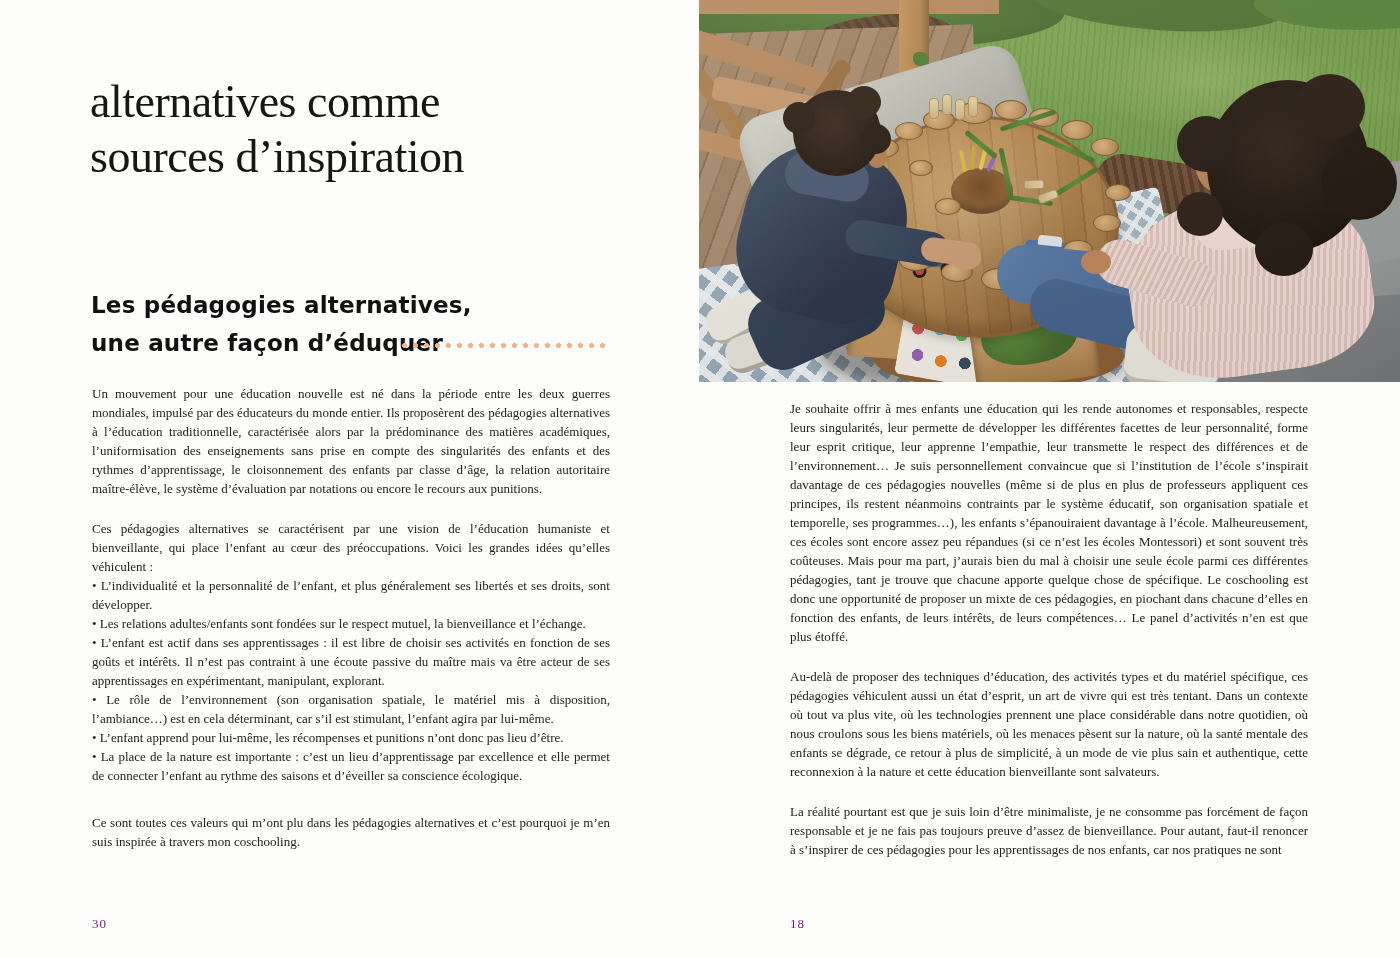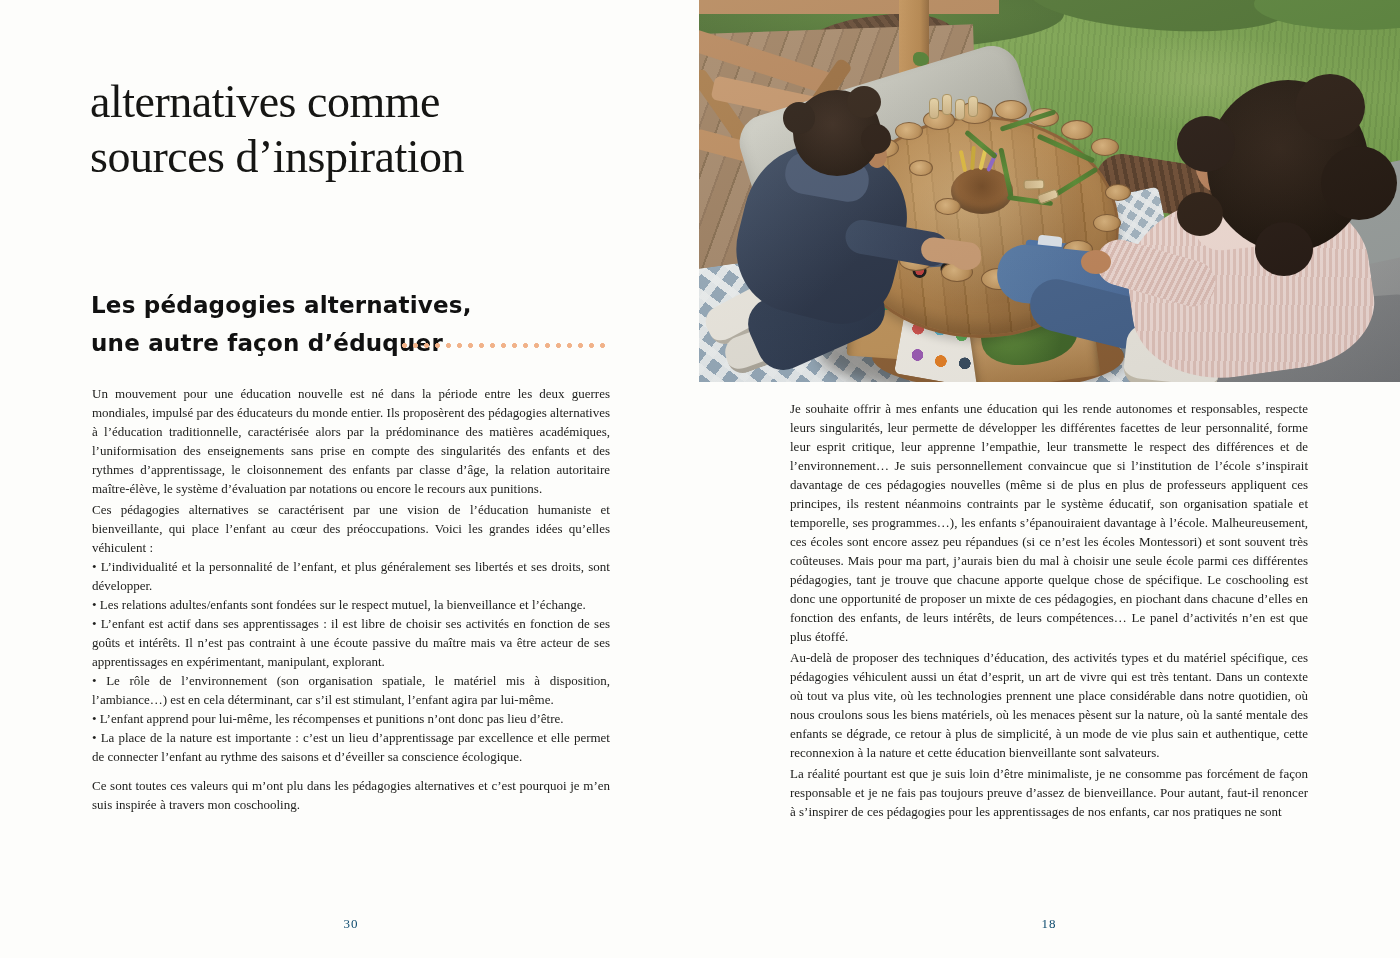--- a/index.html
+++ b/index.html
@@ -11,26 +11,26 @@
          font-size:46px;line-height:55px;font-weight:normal;letter-spacing:-0.5px;color:#161614;}
   .subtitle{position:absolute;left:91px;top:286px;width:520px;margin:0;
             font-family:"DejaVu Sans",sans-serif;font-weight:700;font-size:23px;line-height:38px;
             letter-spacing:0.2px;color:#111;}
   .dots{position:absolute;left:401px;top:341px;width:210px;height:9px;
         background:radial-gradient(circle 2.3px at 3.5px 4.5px,#f1b289 97%,rgba(0,0,0,0)) left center/11px 9px repeat-x;}
   .body-text{position:absolute;width:518px;font-size:13px;line-height:19px;text-align:justify;color:#21211f;}
   .body-left{left:92px;top:384px;}
   .body-right{left:790px;top:399px;}
   .body-text p{margin:0;}
-  .body-text p.para + p.para{margin-top:2px;}
+  .body-text p.para + p.para{margin-top:21px;}
   .body-text p.bullet{margin-top:0;}
-  .body-text p.para.after-bullets{margin-top:10px;}
+  .body-text p.para.after-bullets{margin-top:28px;}
   .body-text p.bullet::before{content:"\2022\00a0";}
-  .pagenum{position:absolute;top:916px;width:518px;text-align:center;
-           font-size:13px;letter-spacing:1px;color:#0c4a6e;}
+  .pagenum{position:absolute;top:916px;width:518px;
+           font-size:13px;letter-spacing:1px;color:#701a75;}
   .pagenum-left{left:92px;}
   .pagenum-right{left:790px;}
   
   .photo{position:absolute;left:699px;top:0;width:701px;height:382px;margin:0;overflow:hidden;
          background:#6e9546;}
   .photo::after{content:"";position:absolute;inset:0;z-index:40;pointer-events:none;
          background:linear-gradient(160deg,rgba(255,244,214,0.12),rgba(0,0,0,0.08));}
   .disc{position:absolute;border-radius:50%;border:1px solid #7a5530;
         background:radial-gradient(circle at 40% 40%,#d9b27c,#b98c55 70%,#8a6234);}
   .sprig{position:absolute;height:5px;border-radius:3px;

